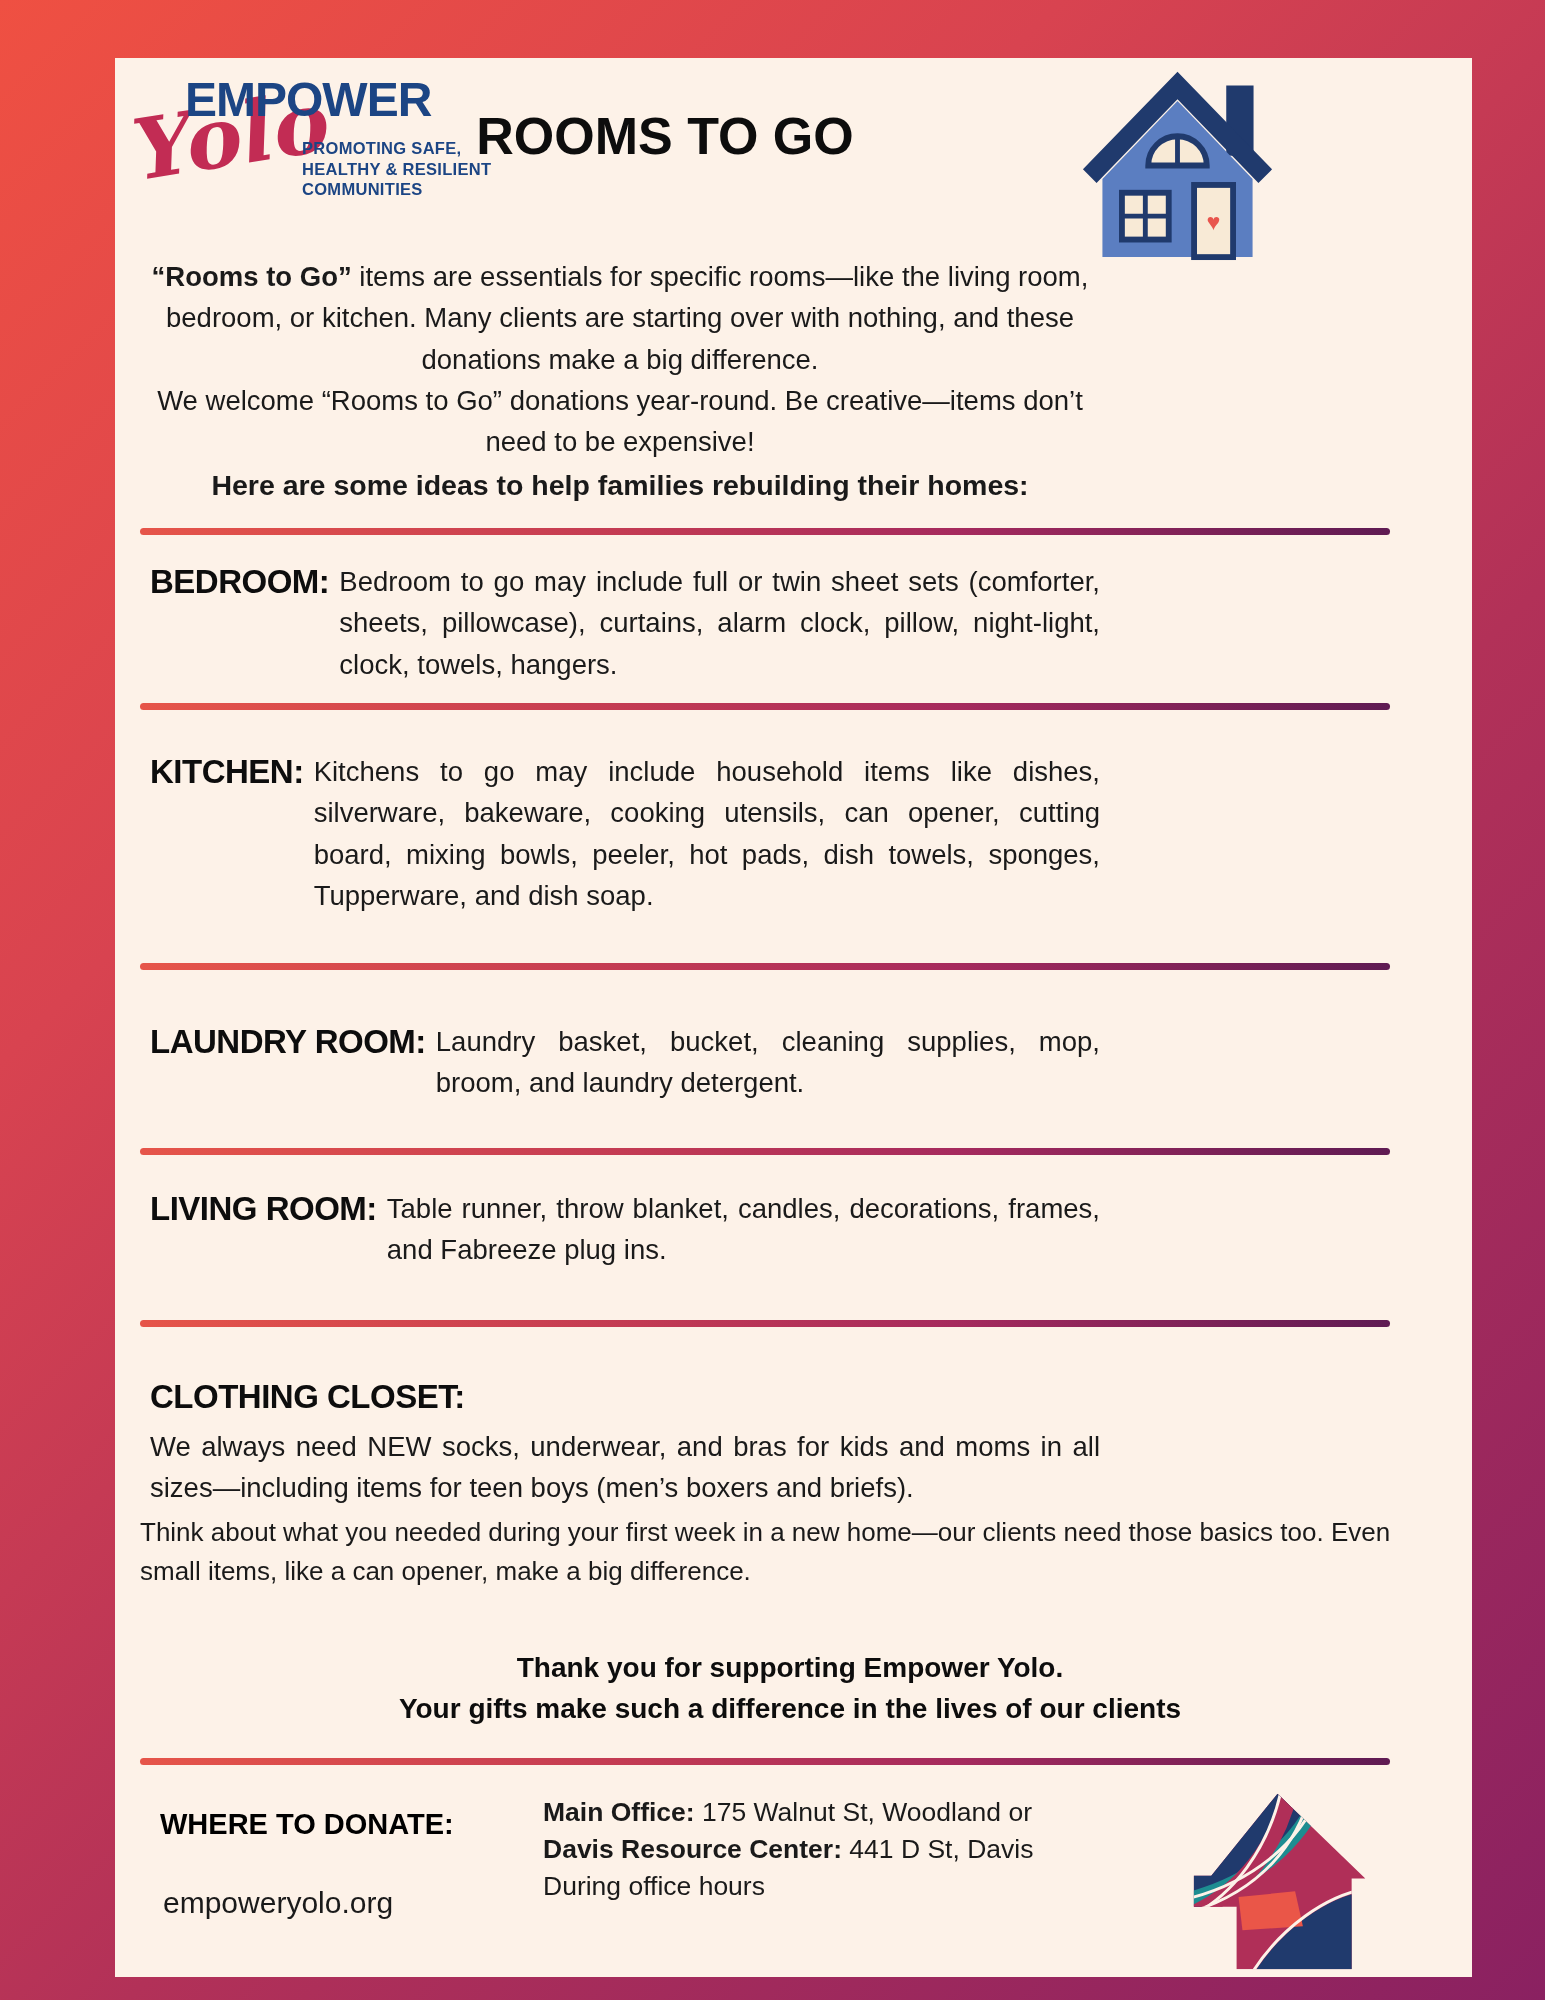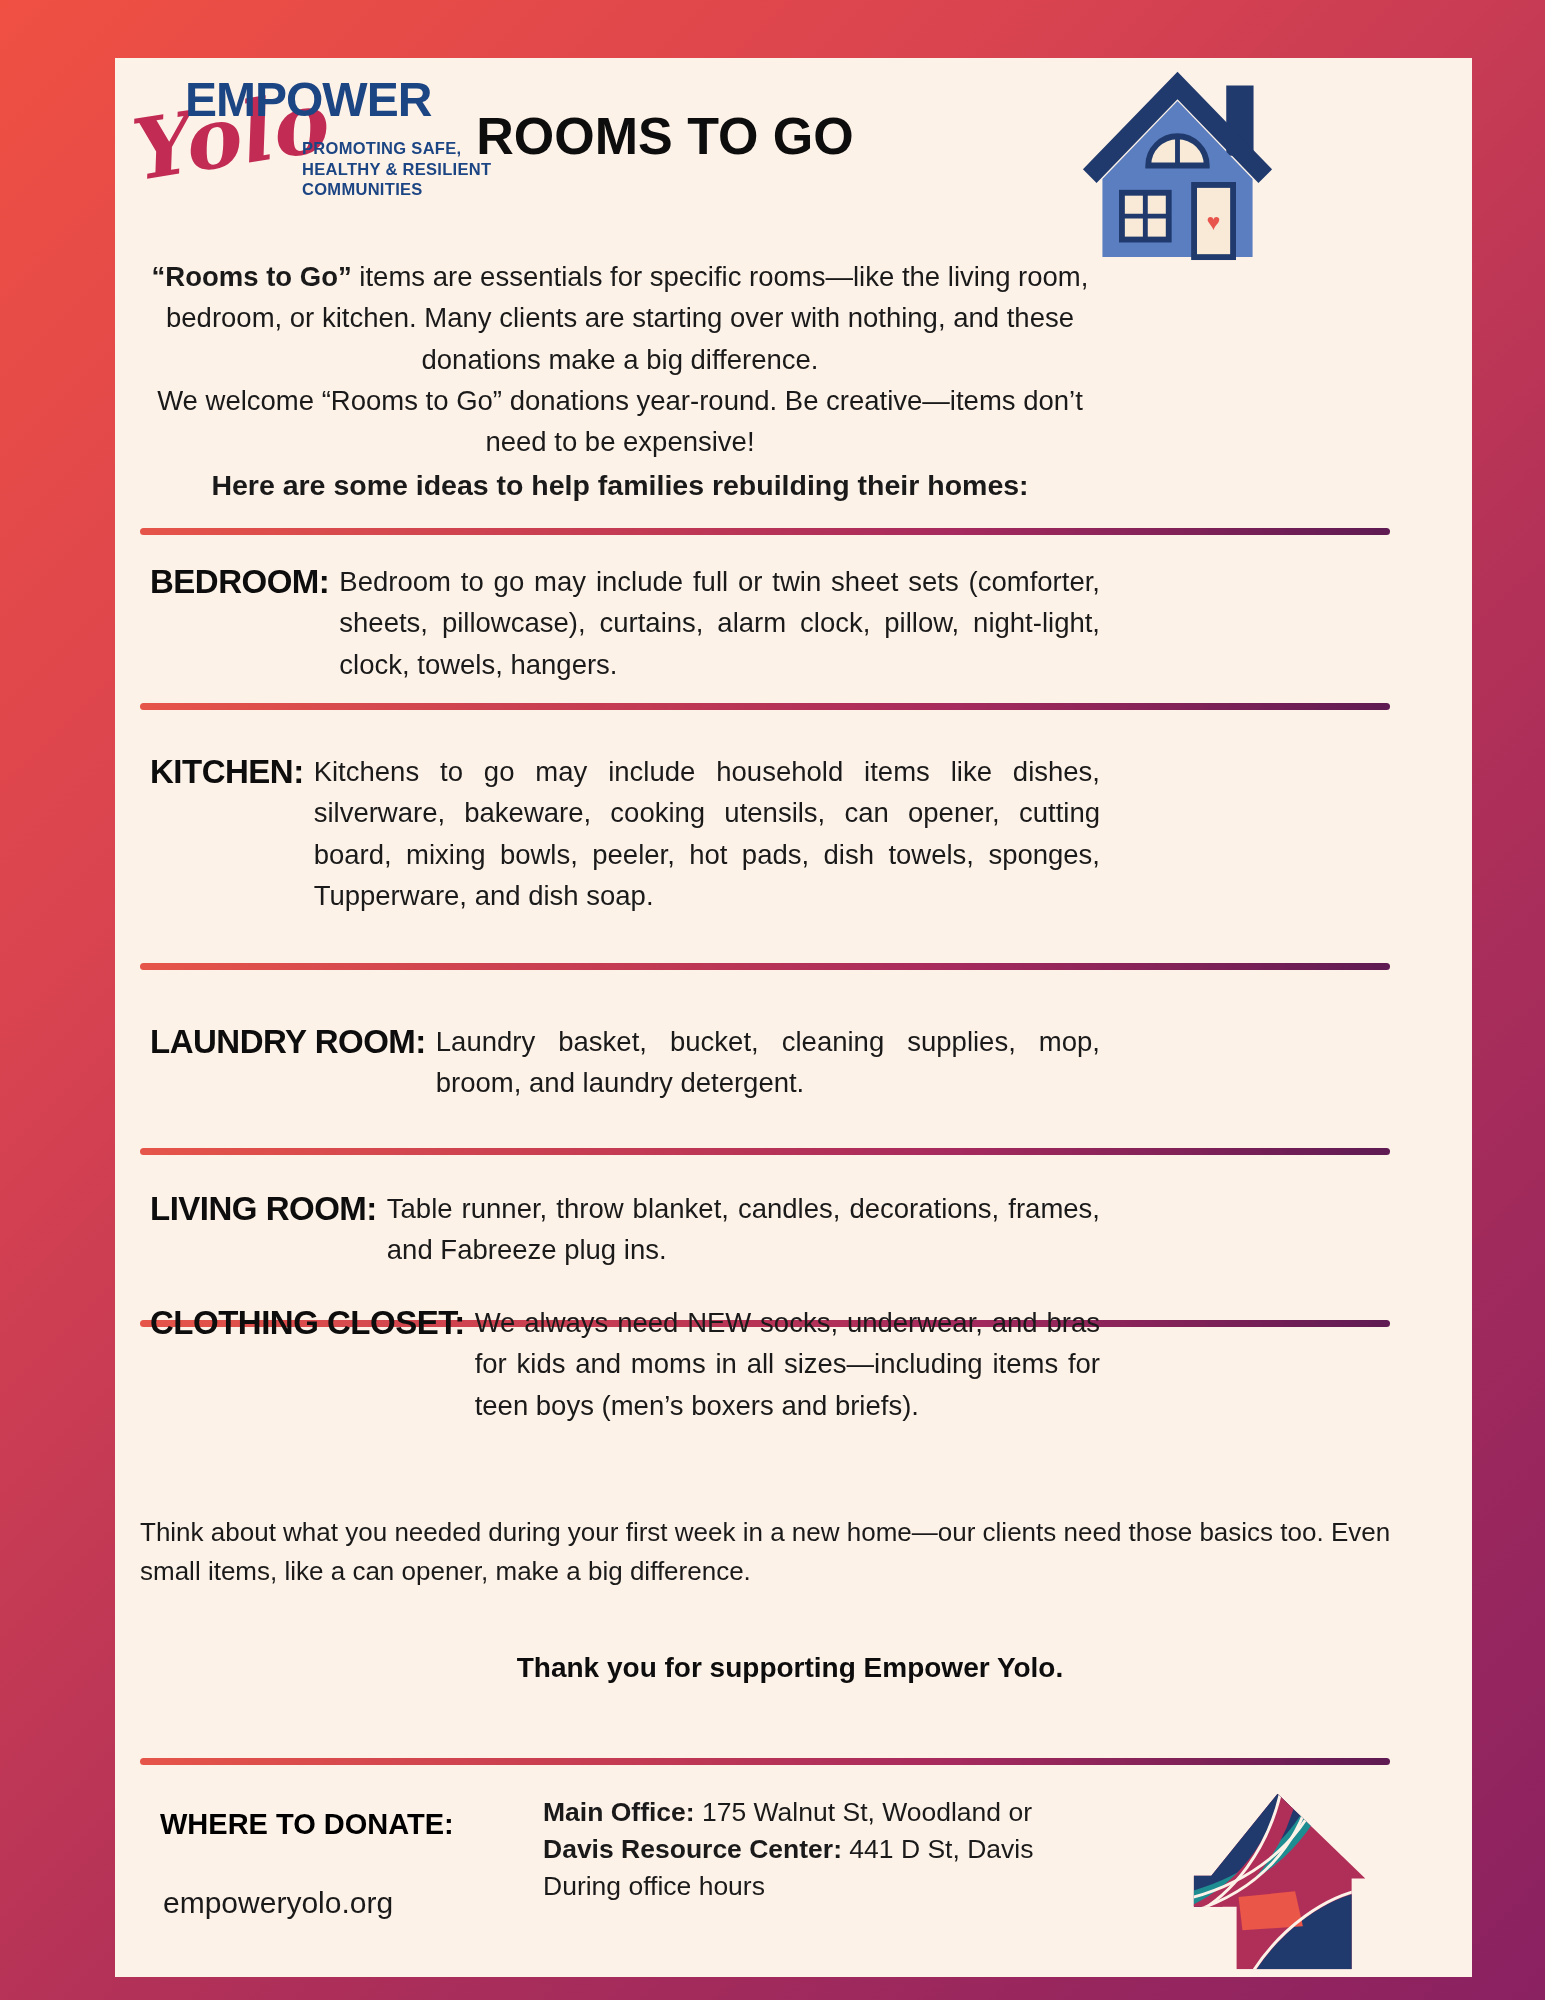--- a/index.html
+++ b/index.html
@@ -29,21 +29,21 @@
   .intro .b { font-weight:bold; }
   .intro-ideas { font-weight:bold; font-size:28.5px; margin-top:2px; }
 
   
   .rule { left:25px; width:1250px; height:7px; border-radius:4px;
     background:linear-gradient(90deg,#e65549 0%,#c23a53 40%,#a62a5d 65%,#5f1b53 100%); }
   .r1{top:470px;} .r2{top:645px;} .r3{top:905px;} .r4{top:1090px;} .r5{top:1262px;} .r6{top:1700px;}
 
   
   .section { left:35px; width:950px; display:flex; gap:10px; align-items:flex-start; }
-  .s0{top:503px;} .s1{top:693px;} .s2{top:963px;} .s3{top:1130px;} .s4{top:1244px;}
+  .s0{top:503px;} .s1{top:693px;} .s2{top:963px;} .s3{top:1130px;} .s4{top:1318px;flex-direction:column;}
   .section-label { flex:none; font-weight:bold; font-size:33px; letter-spacing:-0.5px; white-space:nowrap; color:#0d0d0d; padding-top:2px; }
   .section-text { flex:1; font-size:27.5px; line-height:1.5; text-align:justify; color:#1a1a1a; }
 
   
   .closing-par { left:25px; top:1455px; width:1300px; text-align:left; font-size:26px; line-height:1.5; color:#1a1a1a; }
   .thanks { left:25px; top:1590px; width:1300px; text-align:center; font-size:28px; font-weight:bold; line-height:1.45; color:#0d0d0d; }
 
   
   .where-label { left:45px; top:1750px; font-size:29px; font-weight:bold; color:#000000; }
   .website { left:48px; top:1828px; font-size:30px; color:#1a1a1a; text-decoration:none; }
@@ -114,20 +114,21 @@
       <div class="section-text">Table runner, throw blanket, candles, decorations, frames, and Fabreeze plug ins.</div>
     </div>
     <div class="abs section s4">
       <div class="section-label">CLOTHING CLOSET:</div>
       <div class="section-text">We always need NEW socks, underwear, and bras for kids and moms in all sizes—including items for teen boys (men’s boxers and briefs).</div>
     </div>
 
     <div class="abs closing-par">Think about what you needed during your first week in a new home—our clients need those basics too. Even small items, like a can opener, make a big difference.</div>
     <div class="abs thanks">
       <div>Thank you for supporting Empower Yolo.</div>
+      <div>Your gifts make such a difference in the lives of our clients</div>
     </div>
 
     <div class="abs where-label">WHERE TO DONATE:</div>
     <a class="abs website" href="#">empoweryolo.org</a>
     <div class="abs address">
       <div><span class="b">Main Office:</span><span> 175 Walnut St, Woodland or</span></div>
       <div><span class="b">Davis Resource Center:</span><span> 441 D St, Davis</span></div>
       <div>During office hours</div>
     </div>
 

